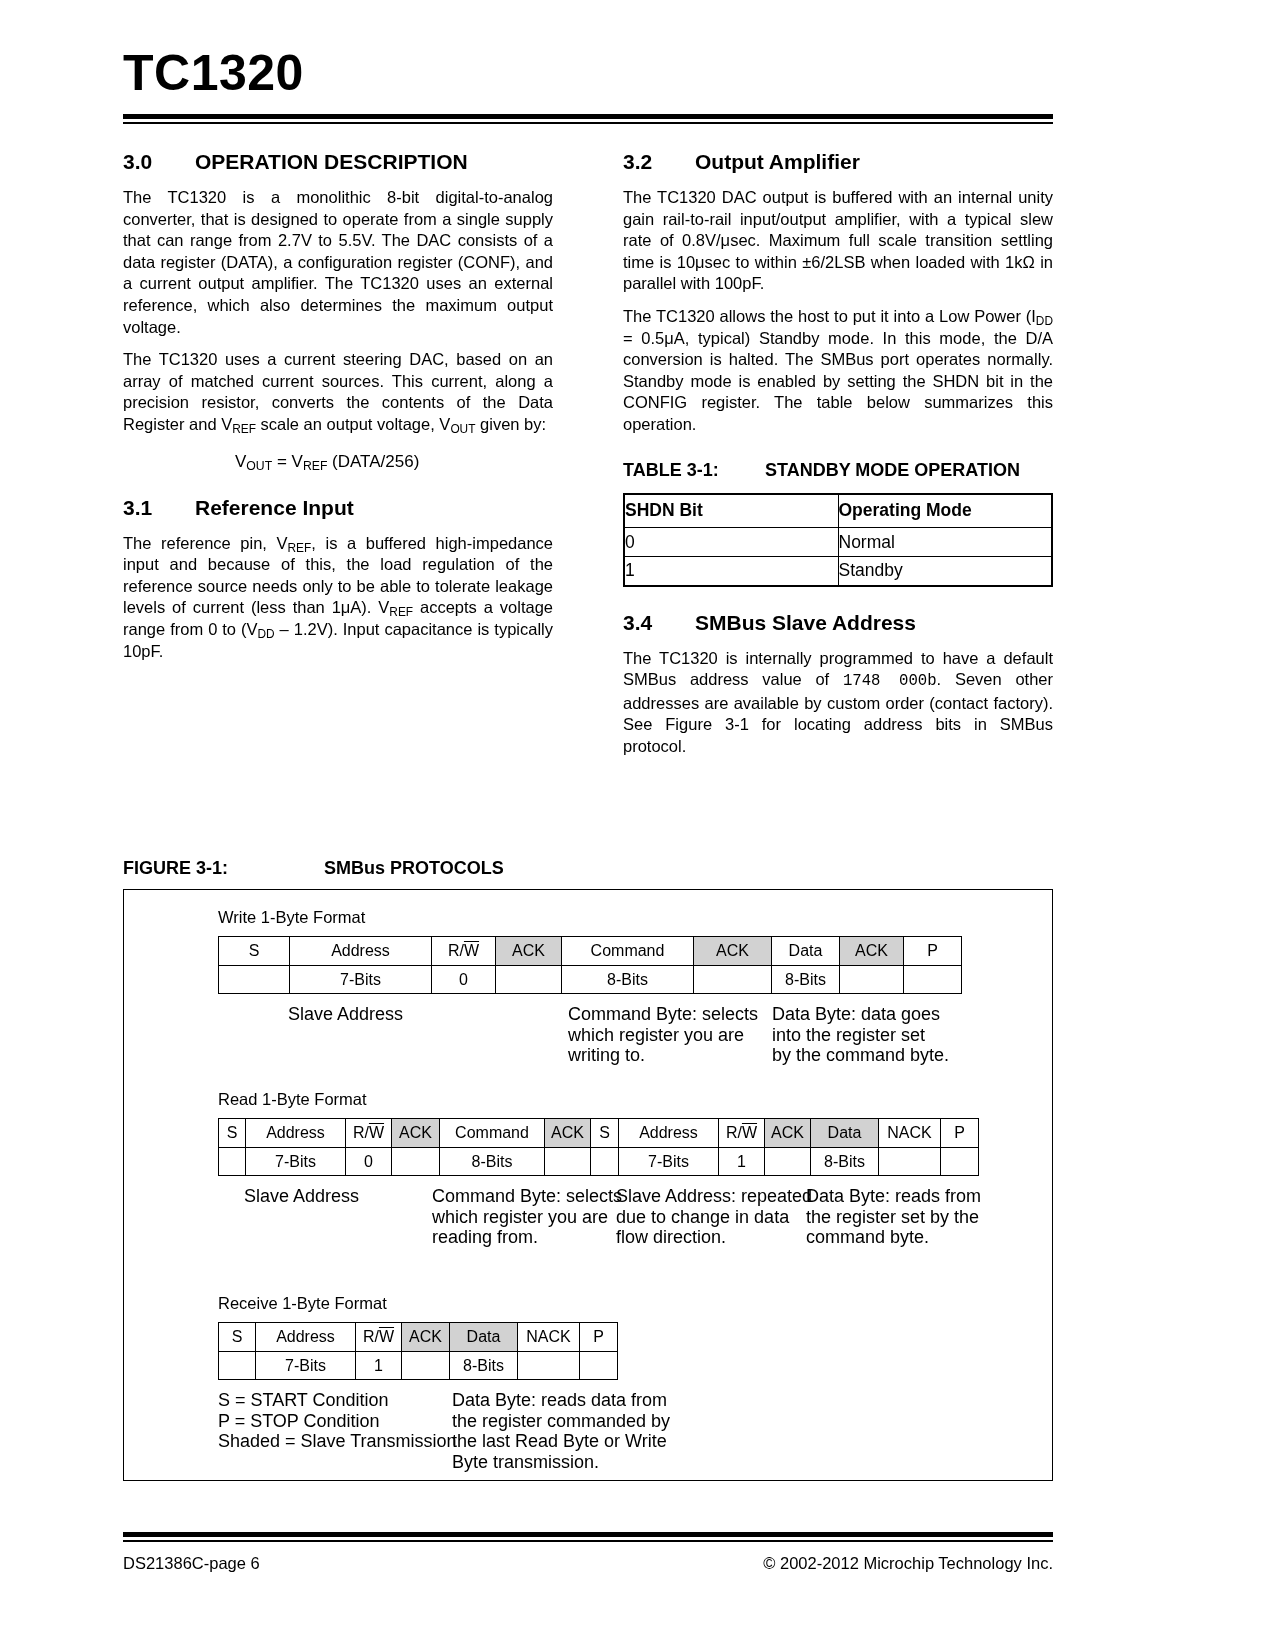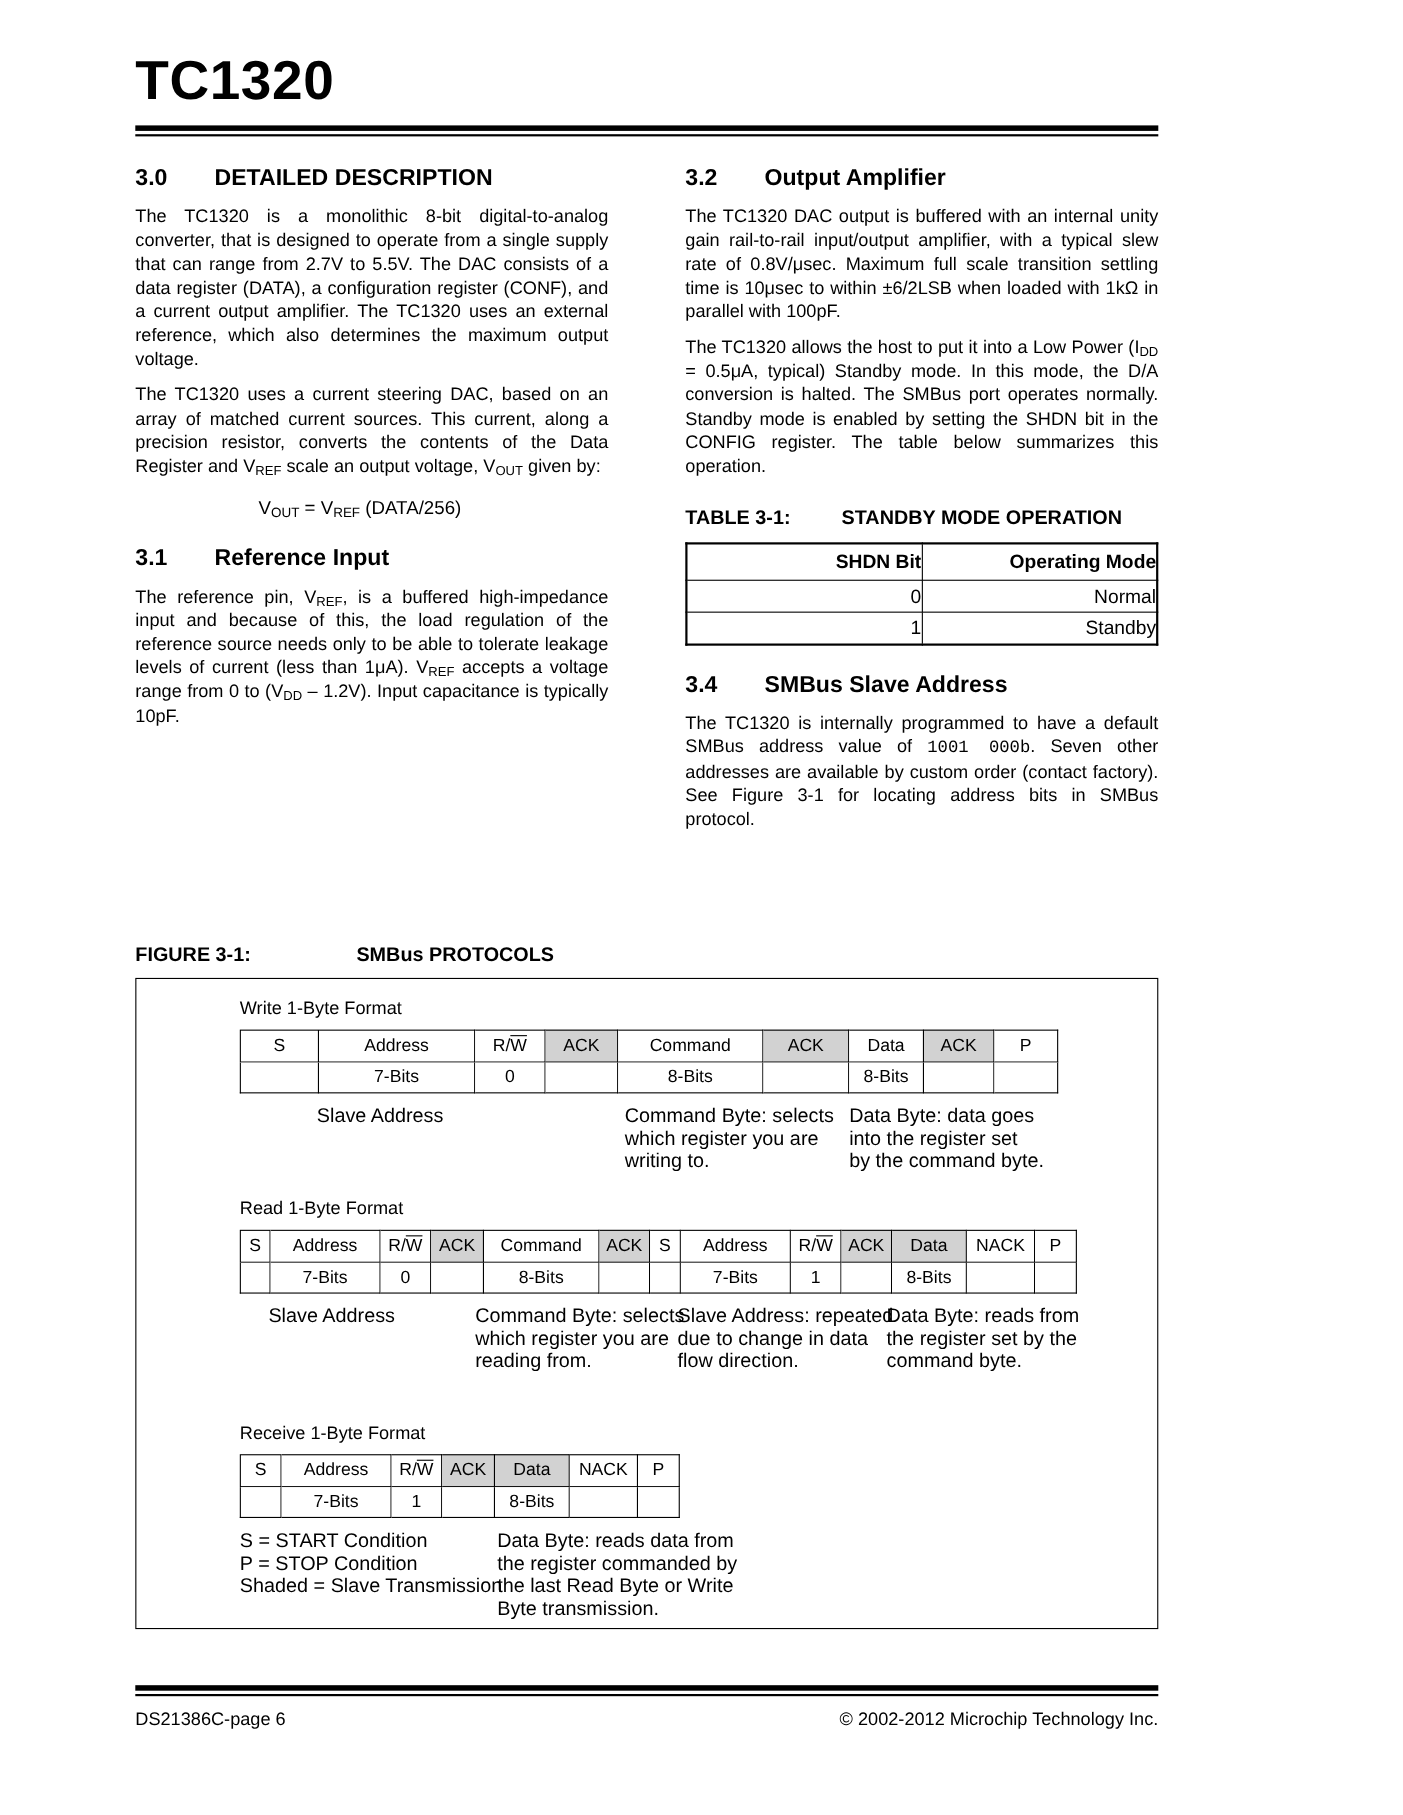--- a/index.html
+++ b/index.html
@@ -30,21 +30,21 @@
 
   .equation { font-size: 17px; margin: 16px 0 18px 112px; }
 
   .caption { display: flex; font-weight: bold; font-size: 18px; margin: 24px 0 12px 0; }
   .caption .clabel { flex: none; }
   .t-caption .clabel { width: 142px; }
   .f-caption { margin: 26px 0 10px 0; gap: 19px; }
   .f-caption .clabel { width: 182px; }
 
   table.t31 { width: 430px; border-collapse: collapse; border: 2px solid #000; margin-bottom: 4px; }
-  table.t31 th, table.t31 td { border: 1.2px solid #000; text-align: right; font-size: 17.5px; margin-top: 16px; }
+  table.t31 th, table.t31 td { border: 1.2px solid #000; text-align: left; font-size: 17.5px; margin-top: 16px; }
   table.t31 th { font-weight: bold; height: 34px; }
   table.t31 td { height: 29px; font-weight: normal; }
   table.t31 th:first-child, table.t31 td:first-child { width: 50%; }
 
   .figure-box { position: relative; width: 930px; height: 592px; border: 1.5px solid #000; }
   .pformat { position: absolute; left: 94px; }
   .ptitle { font-size: 16.5px; margin-bottom: 9px; }
   .prow { display: flex; }
   .pcell {
     border: 1.2px solid #000; border-left: none;
@@ -69,21 +69,21 @@
   <div class="double-rule">
     <div class="thick"></div>
     <div class="thin"></div>
   </div>
 
   <div class="columns">
 
     <div class="col">
       <div class="sec-h">
         <span class="num">3.0</span>
-        <span>DETAILED DESCRIPTION</span>
+        <span>OPERATION DESCRIPTION</span>
       </div>
       <p class="body"><span>The TC1320 is a monolithic 8-bit digital-to-analog converter, that is designed to operate from a single supply that can range from 2.7V to 5.5V. The DAC consists of a data register (DATA), a configuration register (CONF), and a current output amplifier. The TC1320 uses an external reference, which also determines the maximum output voltage.</span></p>
       <p class="body"><span>The TC1320 uses a current steering DAC, based on an array of matched current sources. This current, along a precision resistor, converts the contents of the Data Register and V</span><sub>REF</sub><span> scale an output voltage, V</span><sub>OUT</sub><span> given by:</span></p>
       <div class="equation"><span>V</span><sub>OUT</sub><span> = V</span><sub>REF</sub><span> (DATA/256)</span></div>
 
       <div class="sec-h">
         <span class="num">3.1</span>
         <span>Reference Input</span>
       </div>
       <p class="body"><span>The reference pin, V</span><sub>REF</sub><span>, is a buffered high-impedance input and because of this, the load regulation of the reference source needs only to be able to tolerate leakage levels of current (less than 1μA). V</span><sub>REF</sub><span> accepts a voltage range from 0 to (V</span><sub>DD</sub><span> – 1.2V). Input capacitance is typically 10pF.</span></p>
@@ -116,21 +116,21 @@
           <td>1</td>
           <td>Standby</td>
         </tr>
       </tbody>
         </table>
 
       <div class="sec-h">
         <span class="num">3.4</span>
         <span>SMBus Slave Address</span>
       </div>
-      <p class="body"><span>The TC1320 is internally programmed to have a default SMBus address value of </span><span class="mono">1001 000b</span><span>. Seven other addresses are available by custom order (contact factory). See Figure 3-1 for locating address bits in SMBus protocol.</span></p>
+      <p class="body"><span>The TC1320 is internally programmed to have a default SMBus address value of </span><span class="mono">1748 000b</span><span>. Seven other addresses are available by custom order (contact factory). See Figure 3-1 for locating address bits in SMBus protocol.</span></p>
     </div>
 
   </div>
 
   <div class="caption f-caption">
     <span class="clabel">FIGURE 3-1:</span>
     <span>SMBus PROTOCOLS</span>
   </div>
 
   <div class="figure-box">

